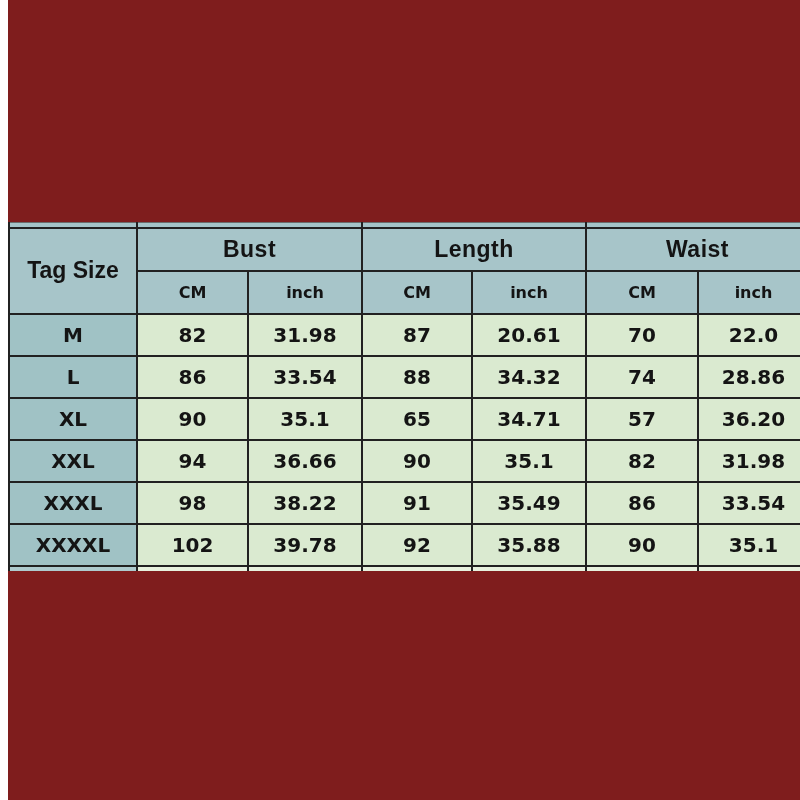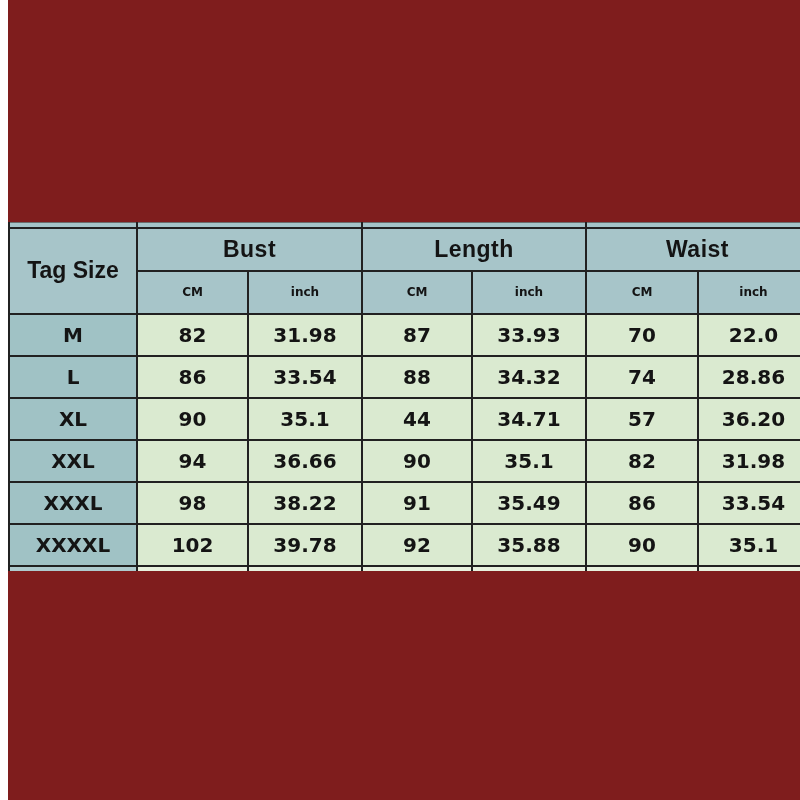--- a/index.html
+++ b/index.html
@@ -50,21 +50,21 @@
     letter-spacing: 0.5px;
   }
   th.corner {
     background: #a7c5c9;
     font-size: 23px;
     font-weight: 700;
   }
   th.unit-header {
     background: #a7c5c9;
     font-family: "DejaVu Sans", sans-serif;
-    font-size: 12px;
+    font-size: 16px;
     font-weight: 700;
     height: 43px;
   }
   tr.header-row-1 th { height: 43px; }
 
   tr.data-row { height: 42px; }
   tr.data-row td.tagcell {
     background: #a0c2c5;
     font-family: "DejaVu Sans", sans-serif;
     font-size: 20px;
@@ -115,40 +115,40 @@
       <th class="unit-header">inch</th>
       <th class="unit-header">CM</th>
       <th class="unit-header">inch</th>
     </tr>
 
     <tr class="data-row">
       <td class="tagcell">M</td>
       <td class="datacell">82</td>
       <td class="datacell">31.98</td>
       <td class="datacell">87</td>
-      <td class="datacell">33.93</td>
+      <td class="datacell">20.61</td>
       <td class="datacell">70</td>
       <td class="datacell">22.0</td>
     </tr>
 
     <tr class="data-row">
       <td class="tagcell">L</td>
       <td class="datacell">86</td>
       <td class="datacell">33.54</td>
       <td class="datacell">88</td>
       <td class="datacell">34.32</td>
       <td class="datacell">74</td>
       <td class="datacell">28.86</td>
     </tr>
 
     <tr class="data-row">
       <td class="tagcell">XL</td>
       <td class="datacell">90</td>
       <td class="datacell">35.1</td>
-      <td class="datacell">44</td>
+      <td class="datacell">65</td>
       <td class="datacell">34.71</td>
       <td class="datacell">57</td>
       <td class="datacell">36.20</td>
     </tr>
 
     <tr class="data-row">
       <td class="tagcell">XXL</td>
       <td class="datacell">94</td>
       <td class="datacell">36.66</td>
       <td class="datacell">90</td>

